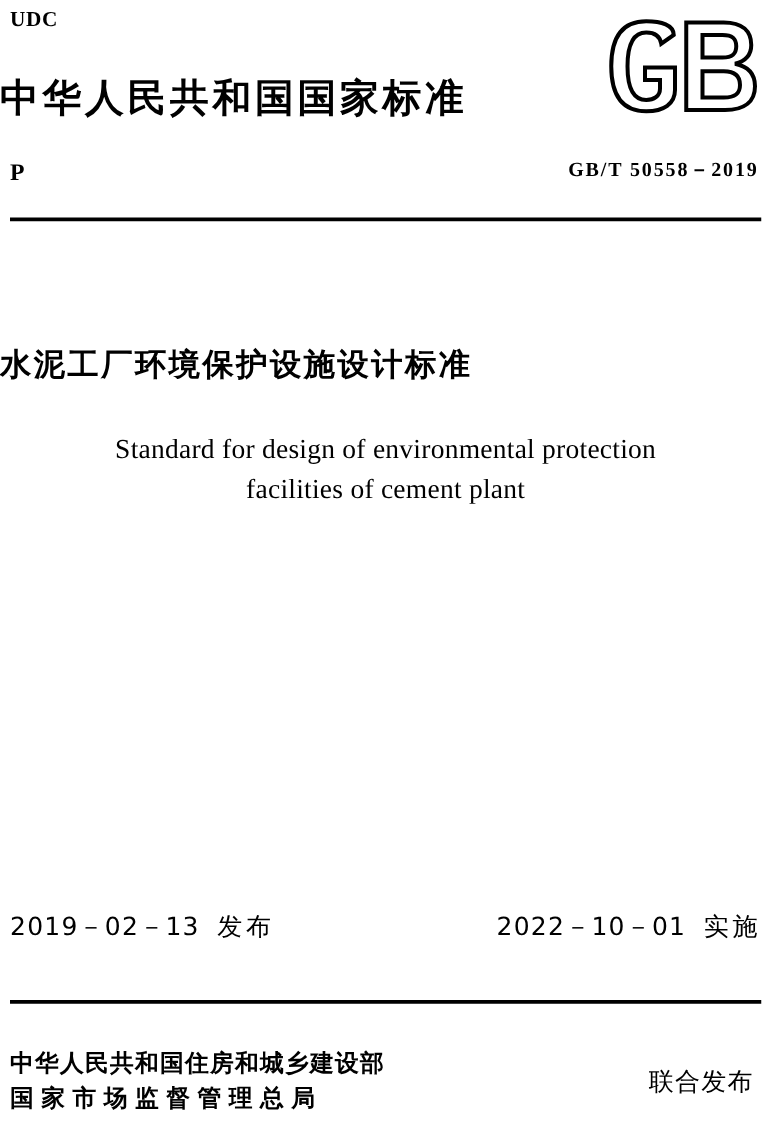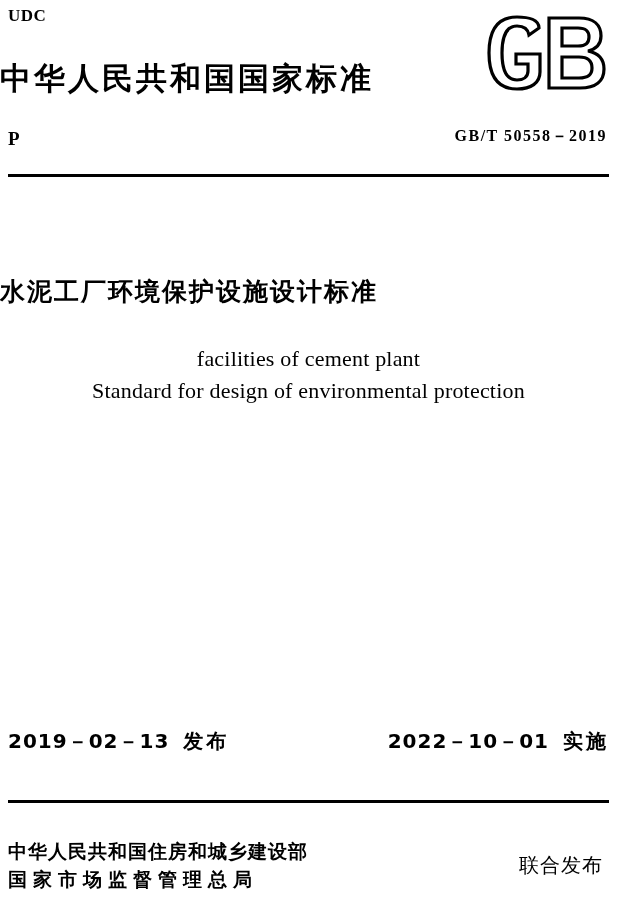--- a/index.html
+++ b/index.html
@@ -111,21 +111,21 @@
   
   .dates {
     position: absolute;
     left: 8px;
     right: 8px;
     top: 728px;
     display: flex;
     justify-content: space-between;
     align-items: baseline;
     font-family: "DejaVu Sans", sans-serif;
-    font-weight: bold;
+    font-weight: normal;
     font-size: 20px;
   }
   .dates .date-item {
     white-space: nowrap;
     letter-spacing: 1px;
   }
   .dates .date-item .action {
     margin-left: 14px;
     letter-spacing: 3px;
   }
@@ -191,22 +191,22 @@
 
   <div class="p-mark">P</div>
 
   <div class="std-number">GB/T 50558－2019</div>
 
   <div class="rule"></div>
 
   <div class="title-cn">水泥工厂环境保护设施设计标准</div>
 
   <div class="title-en">
+    <div>Standard for design of environmental protection</div>
     <div>facilities of cement plant</div>
-    <div>Standard for design of environmental protection</div>
   </div>
 
   <div class="dates">
     <div class="date-item">
       <span>2019－02－13</span><span class="action">发布</span>
     </div>
     <div class="date-item">
       <span>2022－10－01</span><span class="action">实施</span>
     </div>
   </div>

